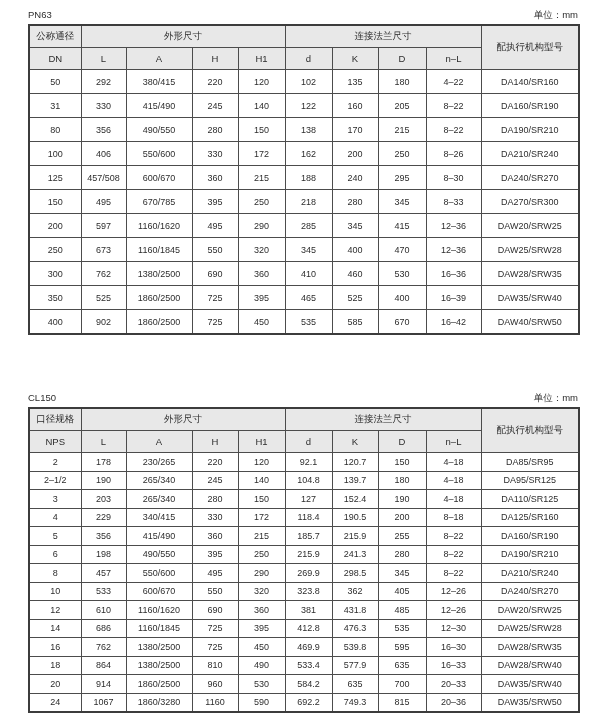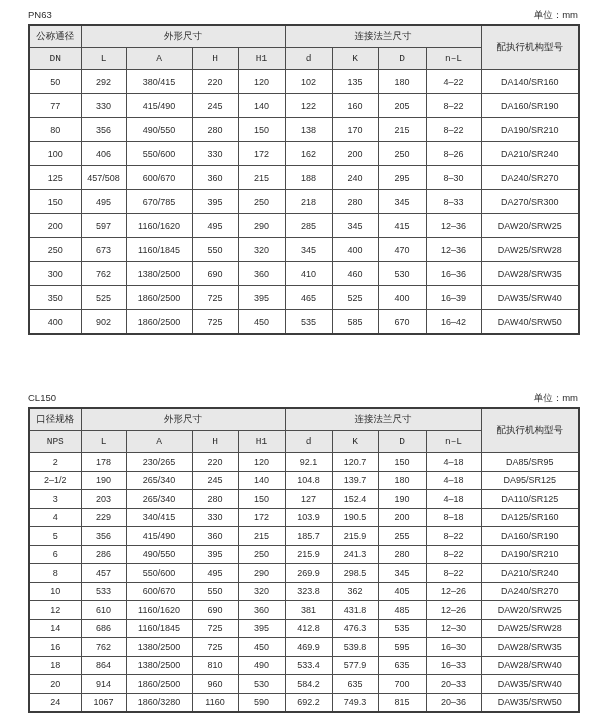--- a/index.html
+++ b/index.html
@@ -44,21 +44,20 @@
     vertical-align: middle;
     padding: 0;
     overflow: hidden;
     white-space: nowrap;
   }
   table.spec thead th {
     background: #e8e8e8;
     font-weight: normal;
     font-size: 9.5px;
     height: 21px;
-    font-family: Liberation Mono, monospace;
   }
   table.spec tbody td {
     background: #ffffff;
     font-size: 9px;
   }
   .t1 tbody td { height: 23px; }
   .t2 tbody td { height: 17.5px; }
   .section-2 { margin-top: 56px; }
 </style>
 </head>
@@ -110,21 +109,21 @@
             <td>380/415</td>
             <td>220</td>
             <td>120</td>
             <td>102</td>
             <td>135</td>
             <td>180</td>
             <td>4–22</td>
             <td>DA140/SR160</td>
           </tr>
           <tr>
-            <td>77</td>
+            <td>31</td>
             <td>330</td>
             <td>415/490</td>
             <td>245</td>
             <td>140</td>
             <td>122</td>
             <td>160</td>
             <td>205</td>
             <td>8–22</td>
             <td>DA160/SR190</td>
           </tr>
@@ -313,41 +312,41 @@
             <td>190</td>
             <td>4–18</td>
             <td>DA110/SR125</td>
           </tr>
           <tr>
             <td>4</td>
             <td>229</td>
             <td>340/415</td>
             <td>330</td>
             <td>172</td>
-            <td>103.9</td>
+            <td>118.4</td>
             <td>190.5</td>
             <td>200</td>
             <td>8–18</td>
             <td>DA125/SR160</td>
           </tr>
           <tr>
             <td>5</td>
             <td>356</td>
             <td>415/490</td>
             <td>360</td>
             <td>215</td>
             <td>185.7</td>
             <td>215.9</td>
             <td>255</td>
             <td>8–22</td>
             <td>DA160/SR190</td>
           </tr>
           <tr>
             <td>6</td>
-            <td>286</td>
+            <td>198</td>
             <td>490/550</td>
             <td>395</td>
             <td>250</td>
             <td>215.9</td>
             <td>241.3</td>
             <td>280</td>
             <td>8–22</td>
             <td>DA190/SR210</td>
           </tr>
           <tr>

